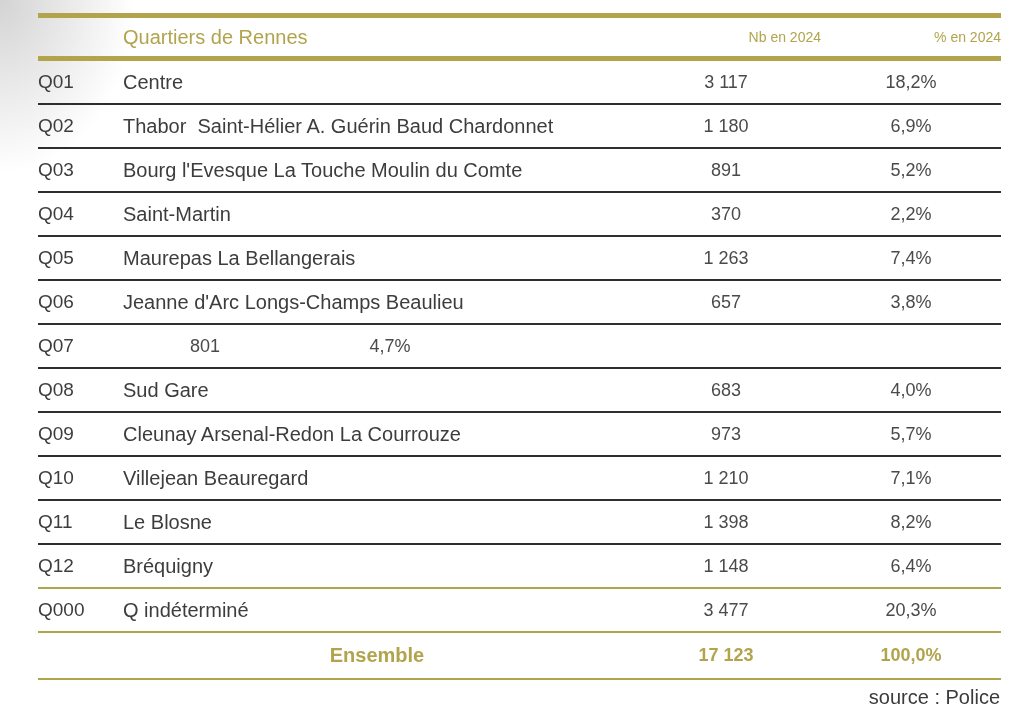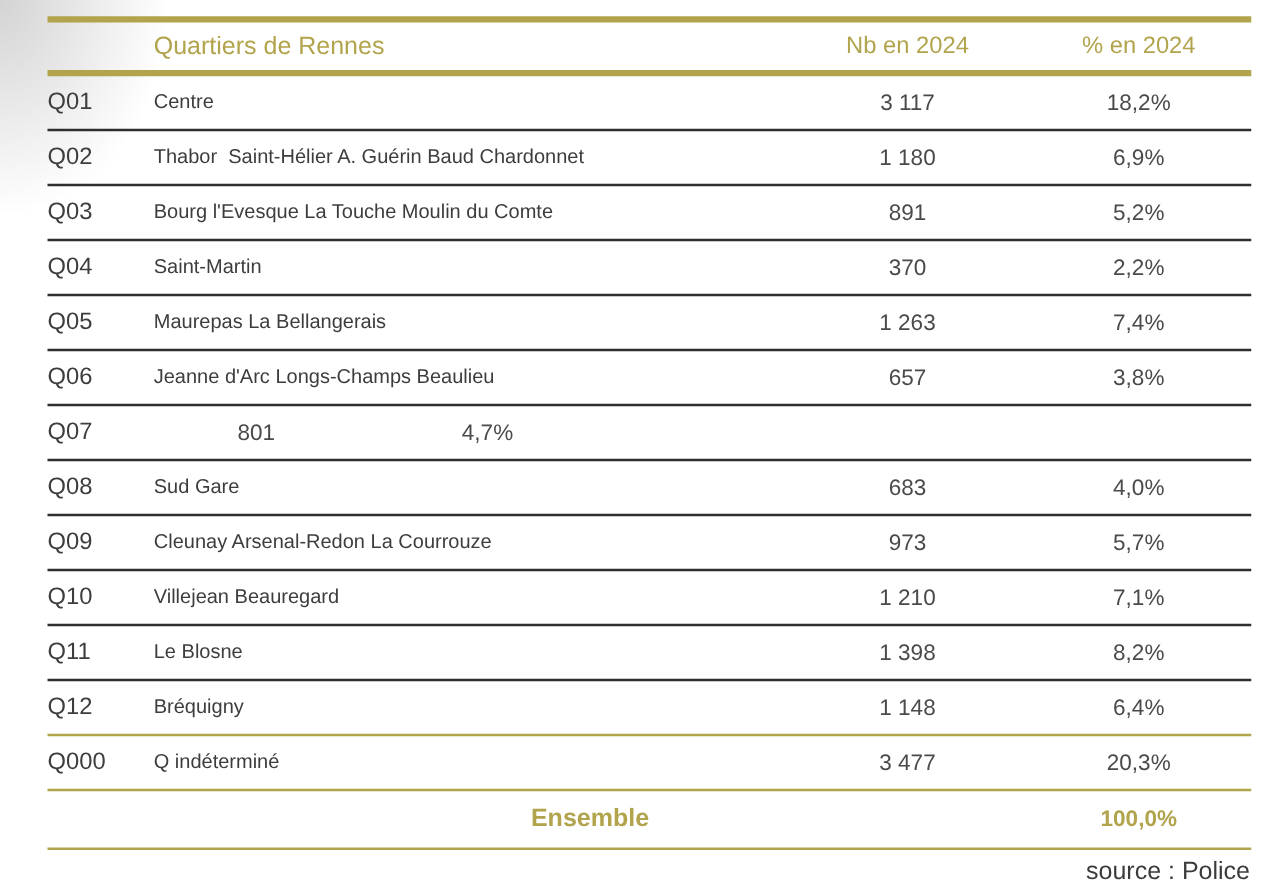--- a/index.html
+++ b/index.html
@@ -55,41 +55,41 @@
   .cell { box-sizing: border-box; }
   .cell.code {
     width: 72px;
     text-align: left;
     font-size: 19px;
     color: var(--text);
   }
   .cell.name {
     flex: 1;
     padding-left: 13px;
-    font-size: 16px;
+    font-size: 20px;
     color: var(--text);
     white-space: pre-wrap;
   }
   .cell.nb {
     width: 190px;
     text-align: center;
     font-size: 18px;
     color: var(--num);
   }
   .cell.pct {
     width: 180px;
     text-align: center;
     font-size: 18px;
     color: var(--num);
   }
   .header-row .cell {
     color: var(--gold);
     font-size: 20px;
   }
-  .header-row .cell.nb, .header-row .cell.pct { font-size: 19px; }
+  .header-row .cell.nb, .header-row .cell.pct { font-size: 14px; text-align: right; }
   .total-row .cell {
     color: var(--gold);
     font-weight: bold;
   }
   .total-row .cell.name { font-size: 20px; text-align: center; }
   .source-note {
     position: absolute;
     right: 15px;
     top: 686px;
     font-size: 20px;
@@ -201,17 +201,18 @@
     <div class="cell code">Q000</div>
     <div class="cell name">Q indéterminé</div>
     <div class="cell nb">3 477</div>
     <div class="cell pct">20,3%</div>
   </div>
 </div>
 
   <div class="row total-row">
     <div class="cell code"></div>
     <div class="cell name">Ensemble</div>
+    <div class="cell nb">17 123</div>
     <div class="cell pct">100,0%</div>
   </div>
 </div>
 
 <div class="source-note">source : Police</div>
 
 </body></html>

